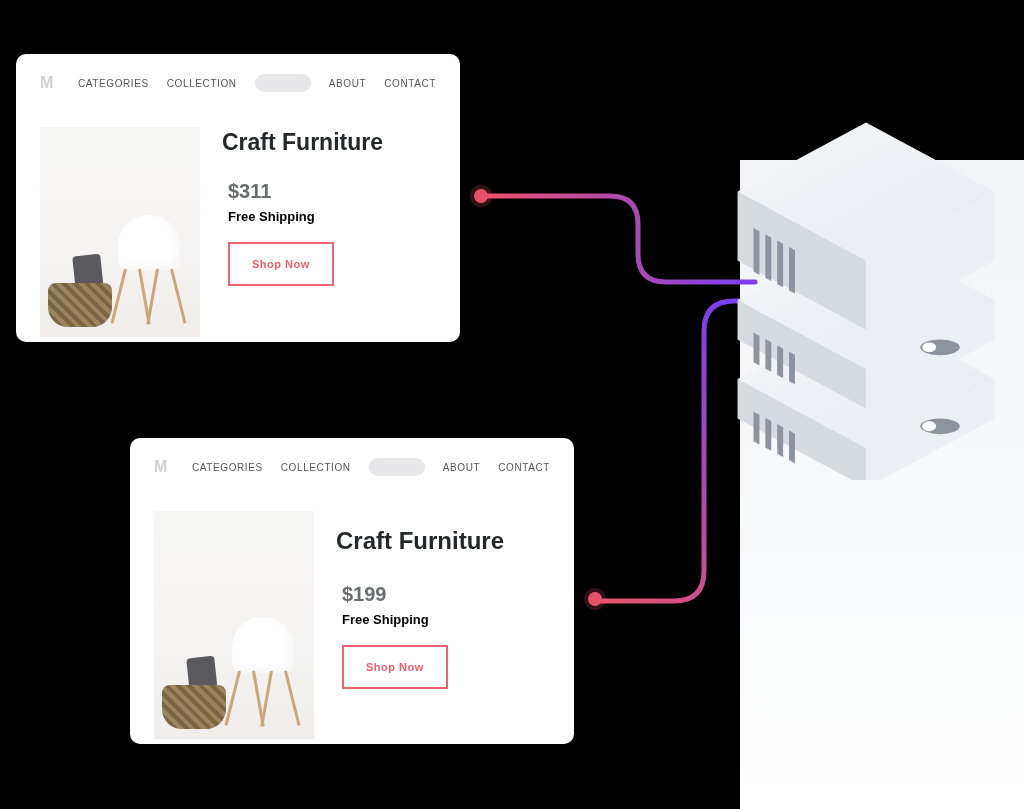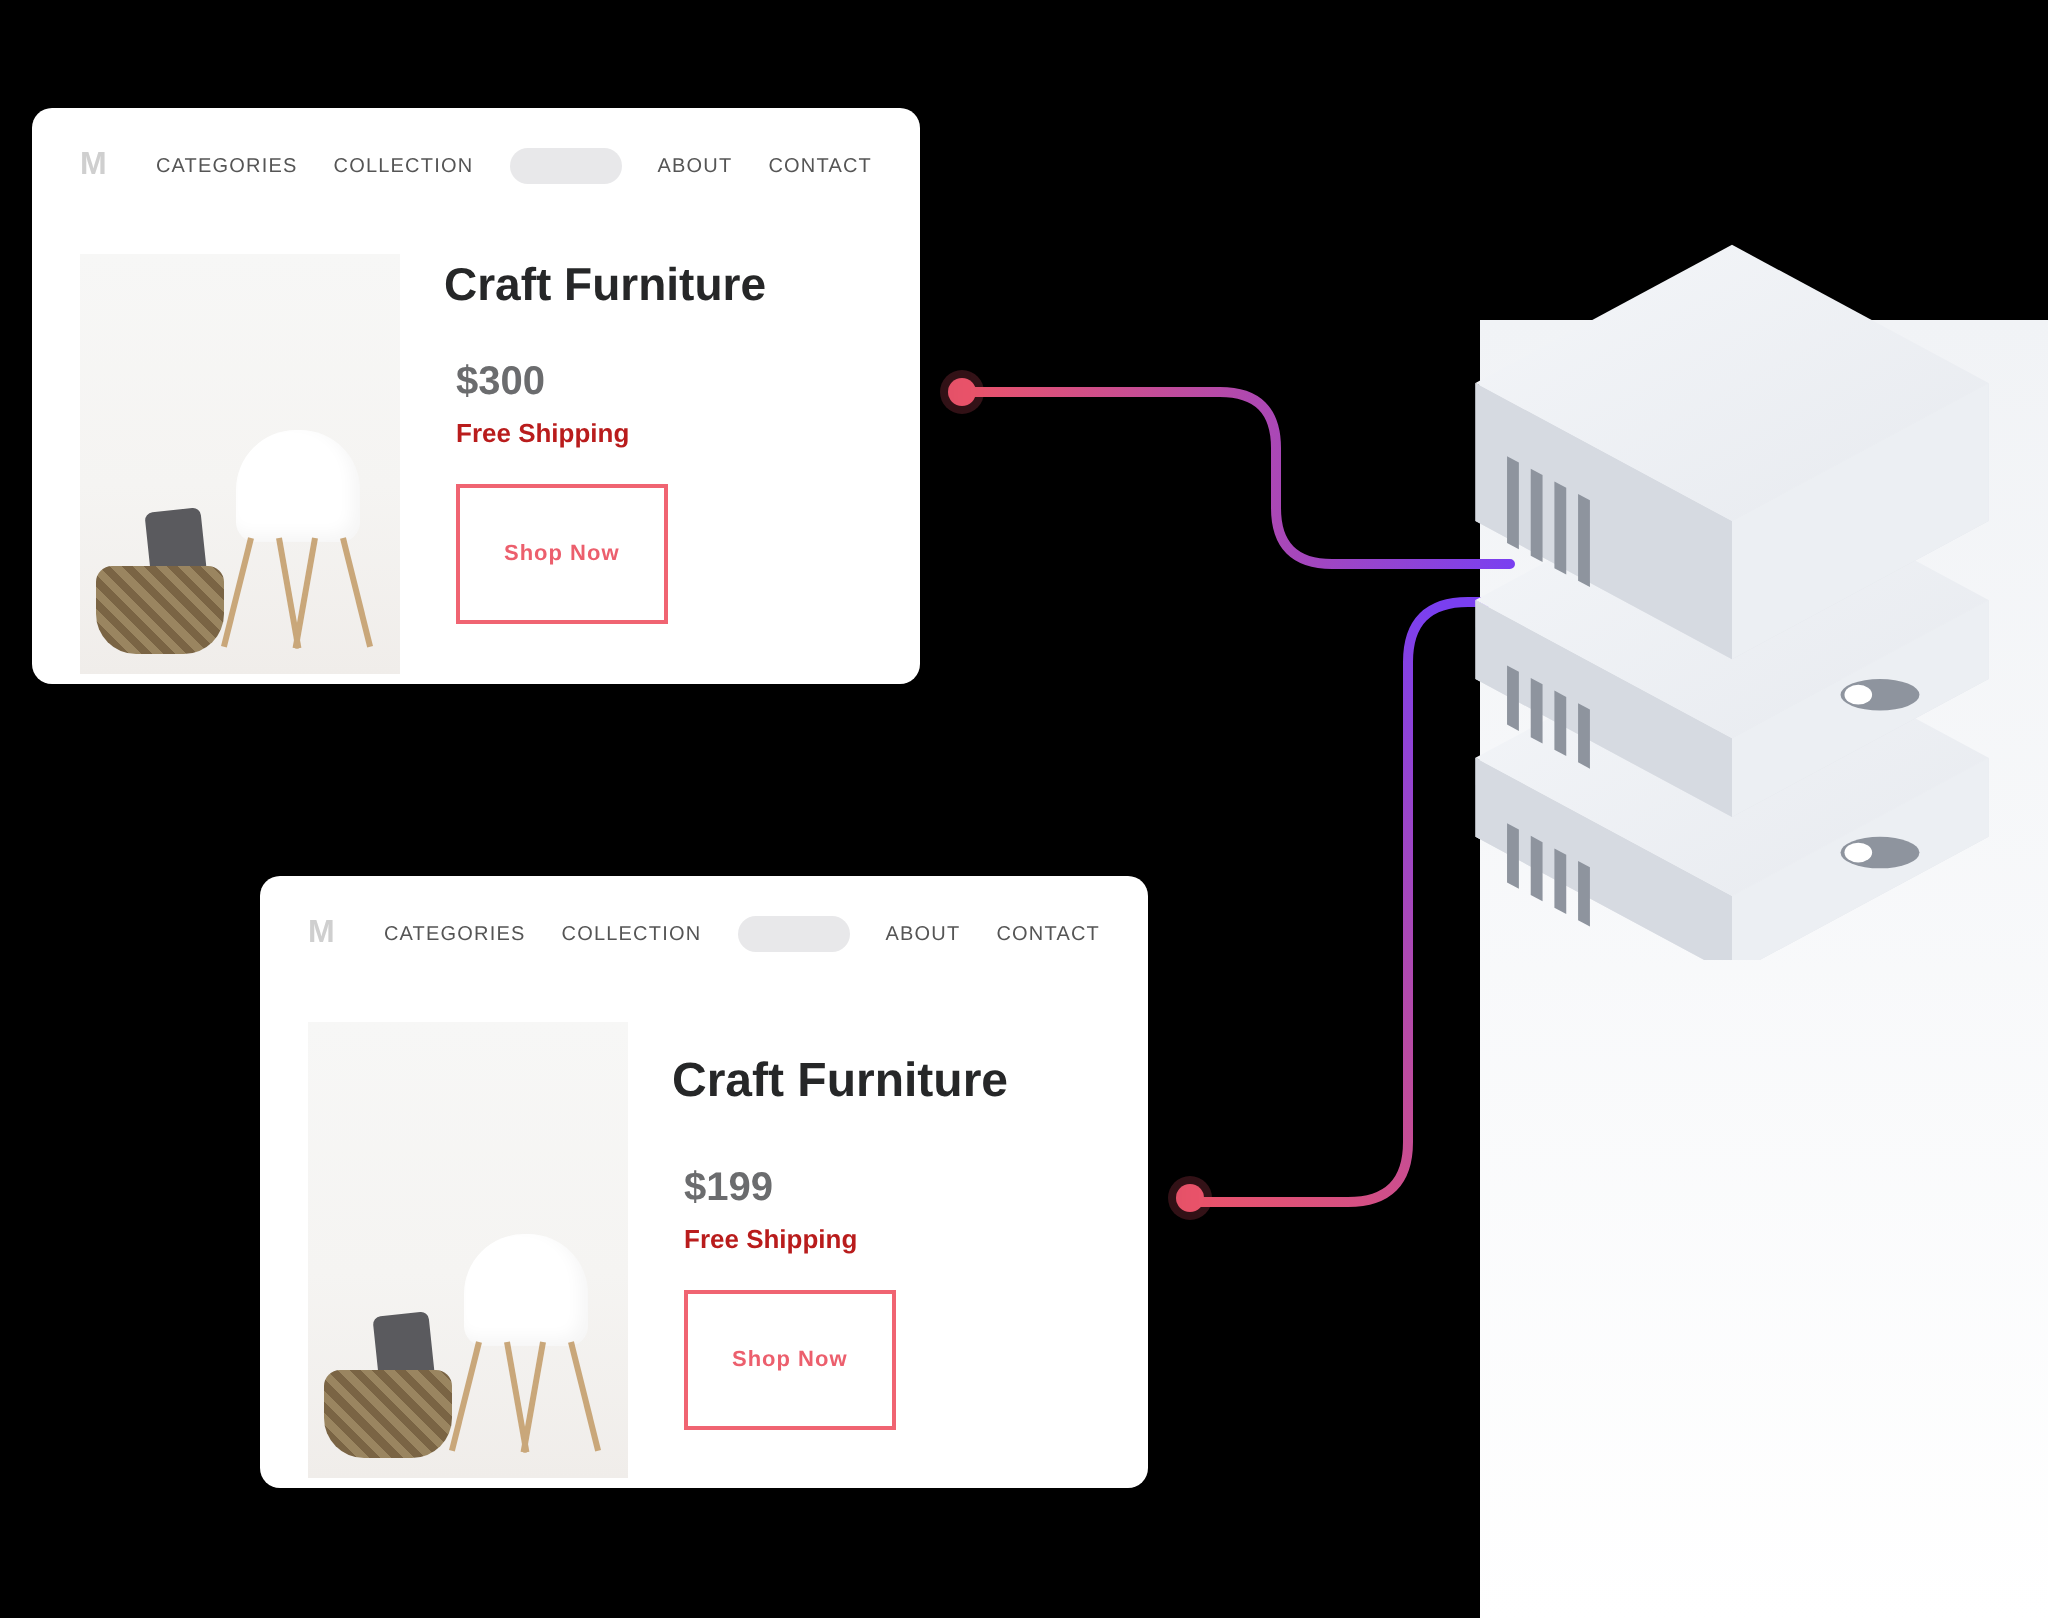--- a/index.html
+++ b/index.html
@@ -115,34 +115,34 @@
   .card.bottom .title { margin-top: 16px; font-size: 24px; margin-bottom: 28px; }
   .price {
     font-size: 20px;
     font-weight: 600;
     color: #6b6c6e;
     margin-left: 6px;
   }
   .shipping {
     font-size: 13px;
     font-weight: 600;
-    color: #b91c1c;
+    color: #000000;
     margin-top: 6px;
     margin-left: 6px;
   }
   .shop-btn {
     display: inline-block;
     margin-top: 18px;
     margin-left: 6px;
     border: 2px solid #f06472;
     color: #ec5f6d;
     font-size: 11px;
     font-weight: 700;
     letter-spacing: 0.5px;
-    padding: 27px 22px;
+    padding: 14px 22px;
     background: transparent;
     cursor: pointer;
   }
   .node {
     position: absolute;
     width: 14px; height: 14px;
     border-radius: 50%;
     background: #e9536a;
     box-shadow: 0 0 0 4px rgba(233,83,106,0.22);
   }
@@ -198,21 +198,21 @@
       <div class="chair">
         <div class="seat"></div>
         <div class="leg l1"></div>
           <div class="leg l2"></div>
           <div class="leg l3"></div>
           <div class="leg l4"></div>
       </div>
     </div>
     <div class="details">
       <div class="title">Craft Furniture</div>
-      <div class="price">$300</div>
+      <div class="price">$311</div>
       <div class="shipping">Free Shipping</div>
       <button class="shop-btn">Shop Now</button>
     </div>
   </div>
 </div>
 
 <div class="card bottom">
   <div class="nav">
     <span class="logo">M</span>
     <span>CATEGORIES</span>

